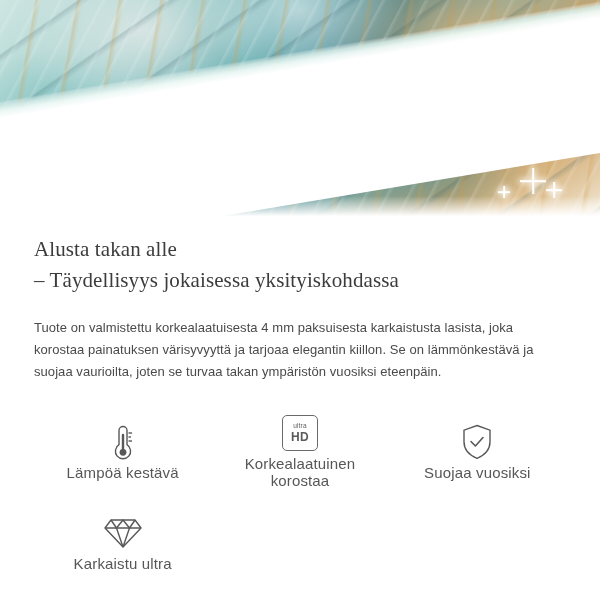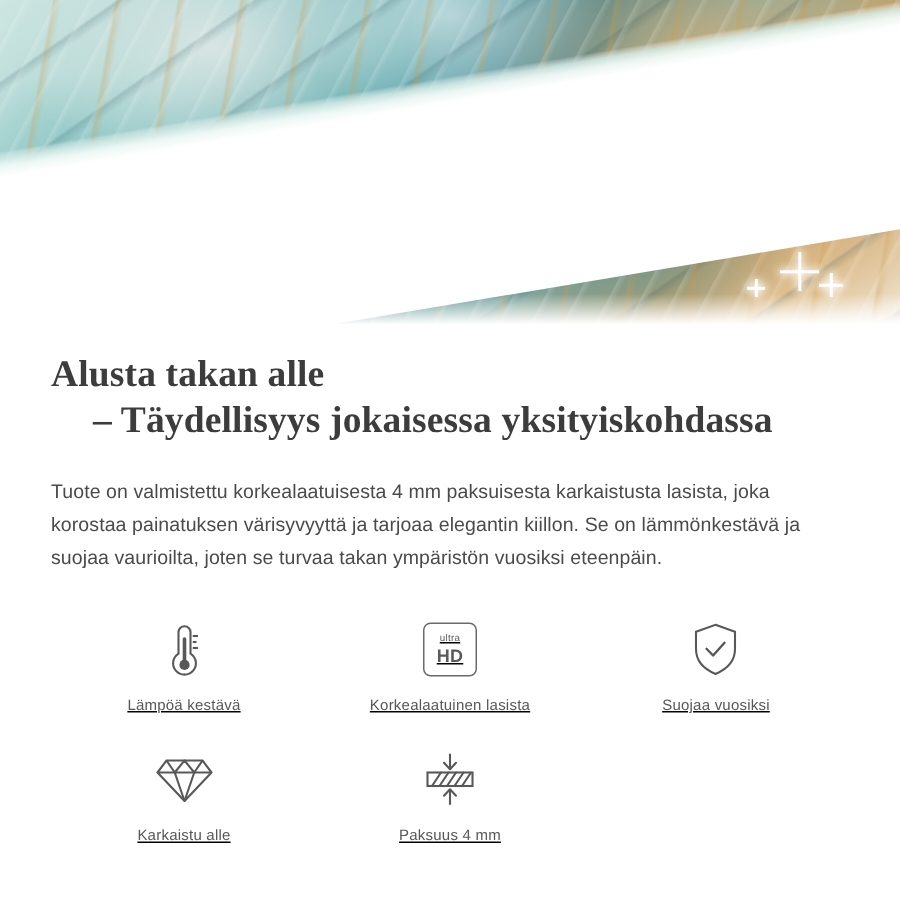--- a/index.html
+++ b/index.html
@@ -116,30 +116,29 @@
 
   
   .content {
     position: relative;
     padding: 0 34px;
     box-sizing: border-box;
     width: 600px;
   }
   .headline {
     font-family: "Liberation Serif", serif;
-    font-size: 25px;
+    font-size: 21px;
     line-height: 31px;
     color: #3c3c3c;
-    font-weight: 700;
+    font-weight: 400;
     margin: 12px 0 0 0;
     letter-spacing: .1px;
   }
   .headline .line2 {
     display: block;
-    margin-left: 28px;
   }
   .body-copy {
     margin: 21px 0 0 0;
     font-size: 13px;
     line-height: 22px;
     color: #4a4a4a;
     letter-spacing: .06px;
     max-width: 536px;
   }
 
@@ -149,33 +148,31 @@
     display: grid;
     grid-template-columns: repeat(3, 1fr);
     row-gap: 14px;
   }
   .feature {
     display: flex;
     flex-direction: column;
     align-items: center;
     justify-content: center;
     padding: 6px 4px 2px 4px;
-    text-decoration: underline;
   }
   .feature-icon {
     height: 44px;
     width: 56px;
     display: flex;
     align-items: center;
     justify-content: center;
     color: #555555;
   }
   .feature-label {
-    margin-top: 10px;
-    font-size: 10px;
+    font-size: 15px;
     color: #575757;
     letter-spacing: .15px;
     text-align: center;
   }
   svg { display: block; }
 
   
   .hd-badge {
     width: 34px;
     height: 34px;
@@ -240,21 +237,21 @@
         <div class="feature-label">Lämpöä kestävä</div>
       </div>
 
       <div class="feature">
         <div class="feature-icon">
           <div class="hd-badge">
             <span class="hd-top">ultra</span>
             <span class="hd-bottom">HD</span>
           </div>
         </div>
-        <div class="feature-label">Korkealaatuinen lasista</div>
+        <div class="feature-label">Korkealaatuinen korostaa</div>
       </div>
 
       <div class="feature">
         <div class="feature-icon">
           <svg width="34" height="40" viewBox="0 0 34 40" fill="none" stroke="#585858" stroke-width="1.4">
             <path d="M17 3.5 L30 8.2 v11.5 c0 8.4 -5.8 13.6 -13 16.6 c-7.2 -3 -13 -8.2 -13 -16.6 V8.2 z"></path>
             <polyline points="11,19.5 15.4,24 23,15.5" stroke-width="1.6" stroke-linecap="round" stroke-linejoin="round"></polyline>
           </svg>
         </div>
         <div class="feature-label">Suojaa vuosiksi</div>
@@ -263,37 +260,20 @@
       <div class="feature">
         <div class="feature-icon">
           <svg width="40" height="36" viewBox="0 0 40 36" fill="none" stroke="#585858" stroke-width="1.4" stroke-linejoin="round">
             <path d="M8 5 H32 L38 13 L20 32 L2 13 z"></path>
             <path d="M2 13 H38"></path>
             <path d="M8 5 L13.5 13 L20 32"></path>
             <path d="M32 5 L26.5 13 L20 32"></path>
             <path d="M13.5 13 L20 5 L26.5 13"></path>
           </svg>
         </div>
-        <div class="feature-label">Karkaistu alle</div>
-      </div>
-
-
-      <div class="feature">
-        <div class="feature-icon">
-          <svg width="40" height="40" viewBox="0 0 40 40" fill="none" stroke="#585858" stroke-width="1.4" stroke-linecap="round">
-            <line x1="20" y1="3" x2="20" y2="12"></line>
-            <polyline points="16,8.5 20,12.8 24,8.5" stroke-linejoin="round"></polyline>
-            <rect x="5" y="15" width="30" height="9" stroke-width="1.4"></rect>
-            <line x1="8" y1="24" x2="14" y2="15"></line>
-            <line x1="13" y1="24" x2="19" y2="15"></line>
-            <line x1="18" y1="24" x2="24" y2="15"></line>
-            <line x1="23" y1="24" x2="29" y2="15"></line>
-            <line x1="28" y1="24" x2="34" y2="15"></line>
-            <line x1="20" y1="36" x2="20" y2="27"></line>
-            <polyline points="16,30.5 20,26.2 24,30.5" stroke-linejoin="round"></polyline>
-          </svg>
-        </div>
-        <div class="feature-label">Paksuus 4 mm</div>
-      </div>
+        <div class="feature-label">Karkaistu ultra</div>
+      </div>
+
+
 
     </div>
   </div>
 </div>
 
 </body></html>

